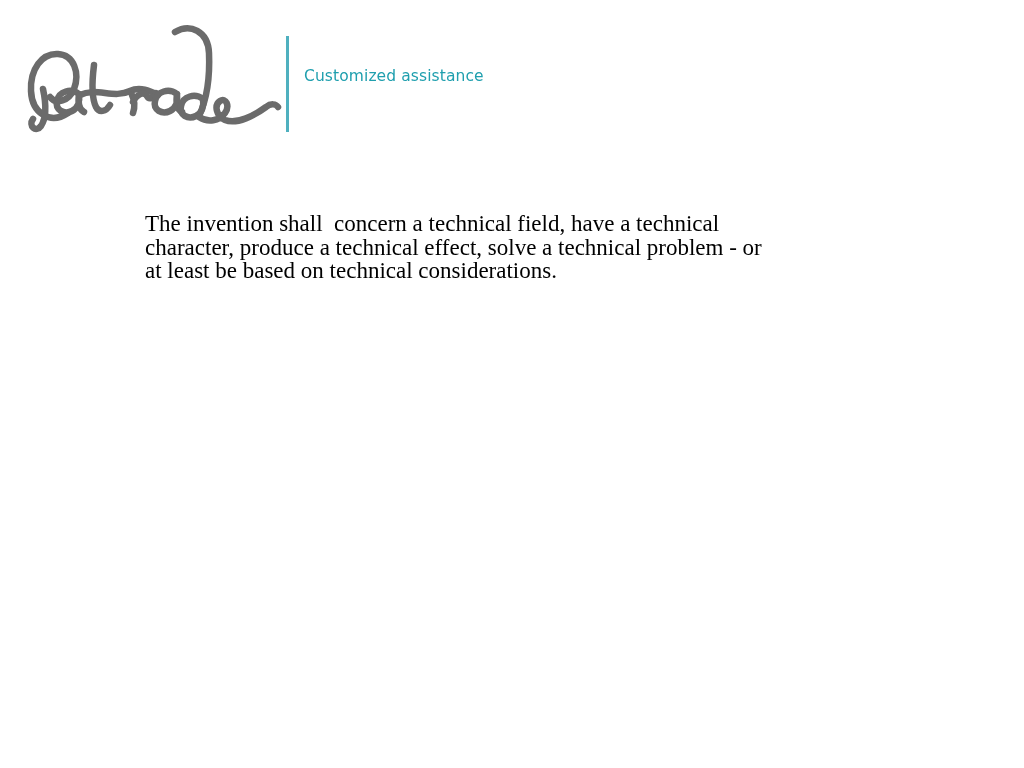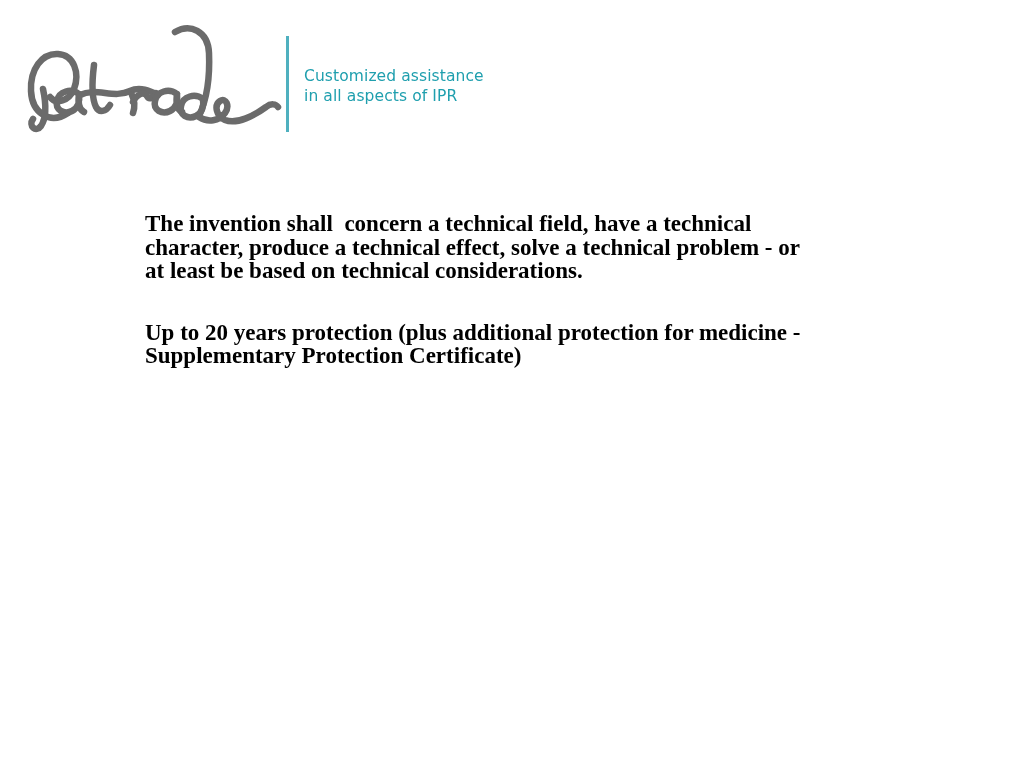--- a/index.html
+++ b/index.html
@@ -64,21 +64,20 @@
     top: 212px;
     width: 726px;
     color: var(--ink, #000000);
     font-family: "Liberation Serif", "DejaVu Serif", serif;
     font-size: 23px;
     line-height: 23.5px;
   }
   .body-text p {
     margin: 0 0 38px 0;
     white-space: pre-wrap;
-    font-weight: bold;
   }
 </style>
 </head>
 <body>
 
 <div class="slide">
 
   <svg class="logo-svg" viewBox="0 0 252 116" role="img" aria-label="Patrade">
 
     <path d="M 40 86 C 22 98 4 86 3 64 C 2 42 14 26 30 27 C 46 28 52 46 46 62 C 41 74 28 78 22 70"></path>
@@ -100,24 +99,21 @@
 
     <path d="M 147 5 C 162 -4 180 4 181 26 C 182 50 179 72 171 89"></path>
 
     <path d="M 171 90 C 180 96 191 94 197 86 C 202 79 198 70 192 74 C 186 78 188 89 197 93 C 209 98 227 88 238 80 C 243 76 248 77 250 80"></path>
   </svg>
 
   <div class="header-divider"></div>
 
   <div class="tagline">
     <div>Customized assistance</div>
-    <div>in all aspects of IPR</div>
   </div>
 
   <main class="body-text">
     <p>The invention shall  concern a technical field, have a technical
 character, produce a technical effect, solve a technical problem - or
 at least be based on technical considerations.</p>
-    <p>Up to 20 years protection (plus additional protection for medicine -
-Supplementary Protection Certificate)</p>
   </main>
 
 </div>
 
 </body></html>

